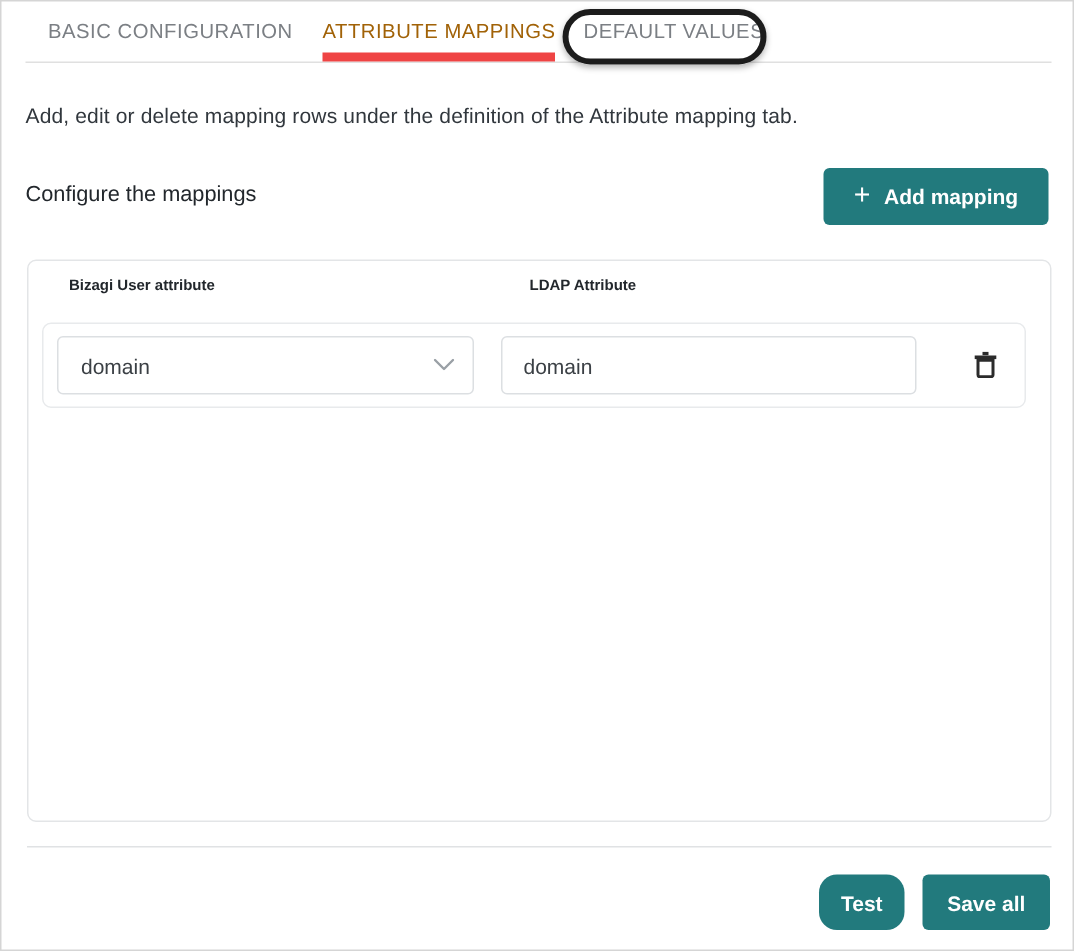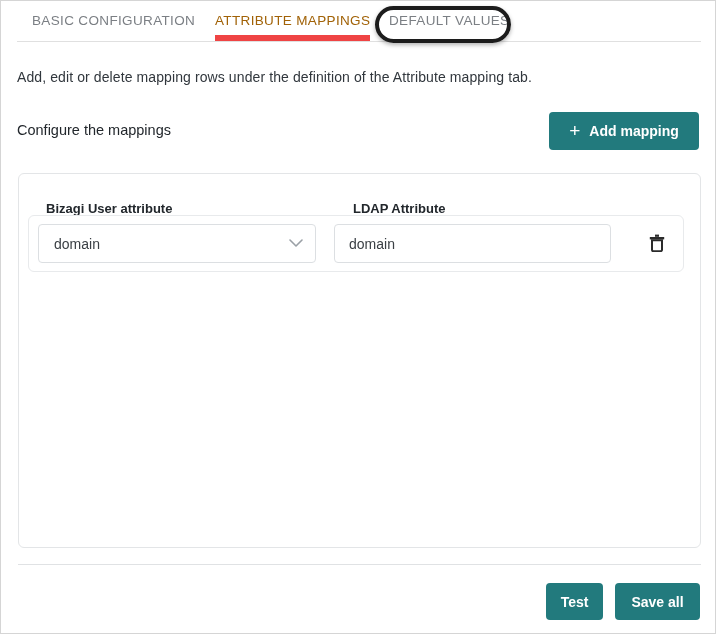--- a/index.html
+++ b/index.html
@@ -138,22 +138,22 @@
     width: 683px;
     height: 375px;
     background: #ffffff;
     border: 1px solid #e3e5e7;
     border-radius: 6px;
     box-sizing: border-box;
   }
 
   .col-head {
     position: absolute;
-    top: 27px;
-    font-size: 13px;
+    top: 11px;
+    font-size: 10px;
     font-weight: bold;
     color: #22272c;
   }
   #col-head-bizagi { left: 27px; }
   #col-head-ldap   { left: 334px; }
 
   
   .mapping-row {
     position: absolute;
     left: 9px;
@@ -229,21 +229,21 @@
   
   .footer-divider {
     position: absolute;
     left: 17px;
     top: 563px;
     width: 683px;
     height: 1px;
     background: #e0e2e4;
   }
   #results-btn  { position: absolute; left: 453px; top: 582px; width: 80px;  height: 37px; }
-  #test-btn     { position: absolute; left: 545px; top: 582px; width: 57px;  height: 37px; }
+  #test-btn     { position: absolute; left: 545px; top: 582px; width: 57px;  height: 37px; border-radius: 12px; }
   #save-all-btn { position: absolute; left: 614px; top: 582px; width: 85px;  height: 37px; }
 </style>
 </head>
 <body>
 
 <div id="page">
 
   <div class="tabbar">
     <div class="tab" id="tab-basic">BASIC CONFIGURATION</div>
     <div class="tab active" id="tab-attr">ATTRIBUTE MAPPINGS</div>

